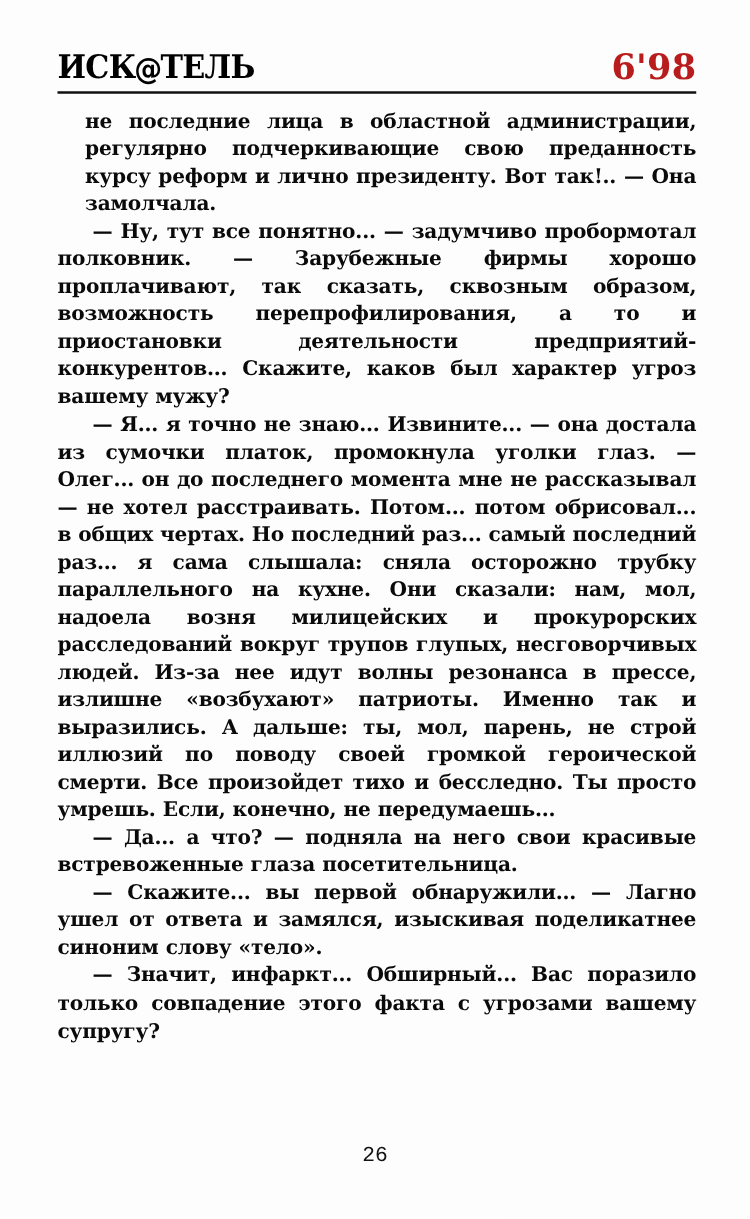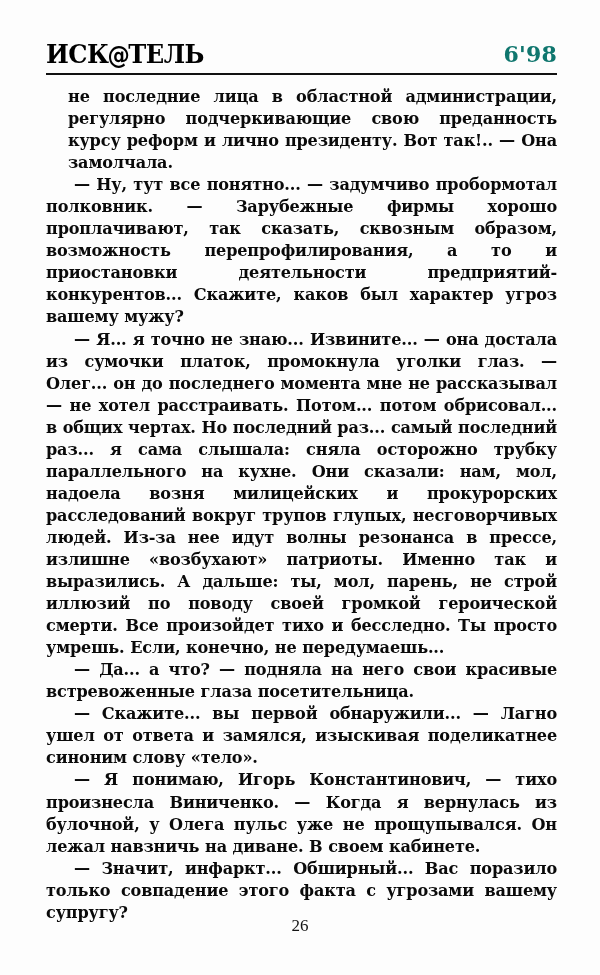--- a/index.html
+++ b/index.html
@@ -47,23 +47,23 @@
     font-family: "DejaVu Sans", "Liberation Sans", sans-serif;
     font-weight: 700;
     font-size: 24px;
     margin: 0 -1px;
     position: relative;
     top: 1px;
   }
   .issue {
     font-family: "DejaVu Serif", "Liberation Serif", serif;
     font-weight: 700;
-    font-size: 22px;
+    font-size: 28px;
     line-height: 1;
-    color: #0f766e;
+    color: #b91c1c;
     letter-spacing: 0.2px;
     white-space: nowrap;
     padding-bottom: 1px;
   }
   .rule {
     position: absolute;
     left: 46px;
     top: 73px;
     width: 511px;
     height: 2px;
@@ -93,21 +93,21 @@
   p.indent { text-indent: 28px; }
   p.cont   { text-indent: 0; margin-left: 22px; }
 
   
   .folio {
     position: absolute;
     top: 915px;
     left: 0;
     width: 600px;
     text-align: center;
-    font-family: Liberation Serif, serif;
+    font-family: Liberation Mono, monospace;
     font-weight: 400;
     font-size: 17px;
     line-height: 22px;
     color: #141414;
   }
 </style>
 </head>
 <body>
 
 <div class="page">
@@ -122,20 +122,19 @@
   </div>
 
   <div class="rule"></div>
 
   <div class="column">
     <p class="para cont">не последние лица в областной администрации, регулярно подчеркивающие свою преданность курсу реформ и лично президенту. Вот так!.. — Она замолчала.</p>
     <p class="para indent">— Ну, тут все понятно... — задумчиво пробормотал полковник. — Зарубежные фирмы хорошо проплачивают, так сказать, сквозным образом, возможность перепрофилирования, а то и приостановки деятельности предприятий-конкурентов... Скажите, каков был характер угроз вашему мужу?</p>
     <p class="para indent">— Я... я точно не знаю... Извините... — она достала из сумочки платок, промокнула уголки глаз. — Олег... он до последнего момента мне не рассказывал — не хотел расстраивать. Потом... потом обрисовал... в общих чертах. Но последний раз... самый последний раз... я сама слышала: сняла осторожно трубку параллельного на кухне. Они сказали: нам, мол, надоела возня милицейских и прокурорских расследований вокруг трупов глупых, несговорчивых людей. Из-за нее идут волны резонанса в прессе, излишне «возбухают» патриоты. Именно так и выразились. А дальше: ты, мол, парень, не строй иллюзий по поводу своей громкой героической смерти. Все произойдет тихо и бесследно. Ты просто умрешь. Если, конечно, не передумаешь...</p>
     <p class="para indent">— Да... а что? — подняла на него свои красивые встревоженные глаза посетительница.</p>
     <p class="para indent">— Скажите... вы первой обнаружили... — Лагно ушел от ответа и замялся, изыскивая поделикатнее синоним слову «тело».</p>
-    <p class="para indent">— Я понимаю, Игорь Константинович, — тихо произнесла Виниченко. — Когда я вернулась из булочной, у Олега пульс уже не прощупывался. Он лежал навзничь на диване. В своем кабинете.</p>
     <p class="para indent">— Значит, инфаркт... Обширный... Вас поразило только совпадение этого факта с угрозами вашему супругу?</p>
 
   </div>
 
   <div class="folio">26</div>
 
 </div>
 
 </body></html>

